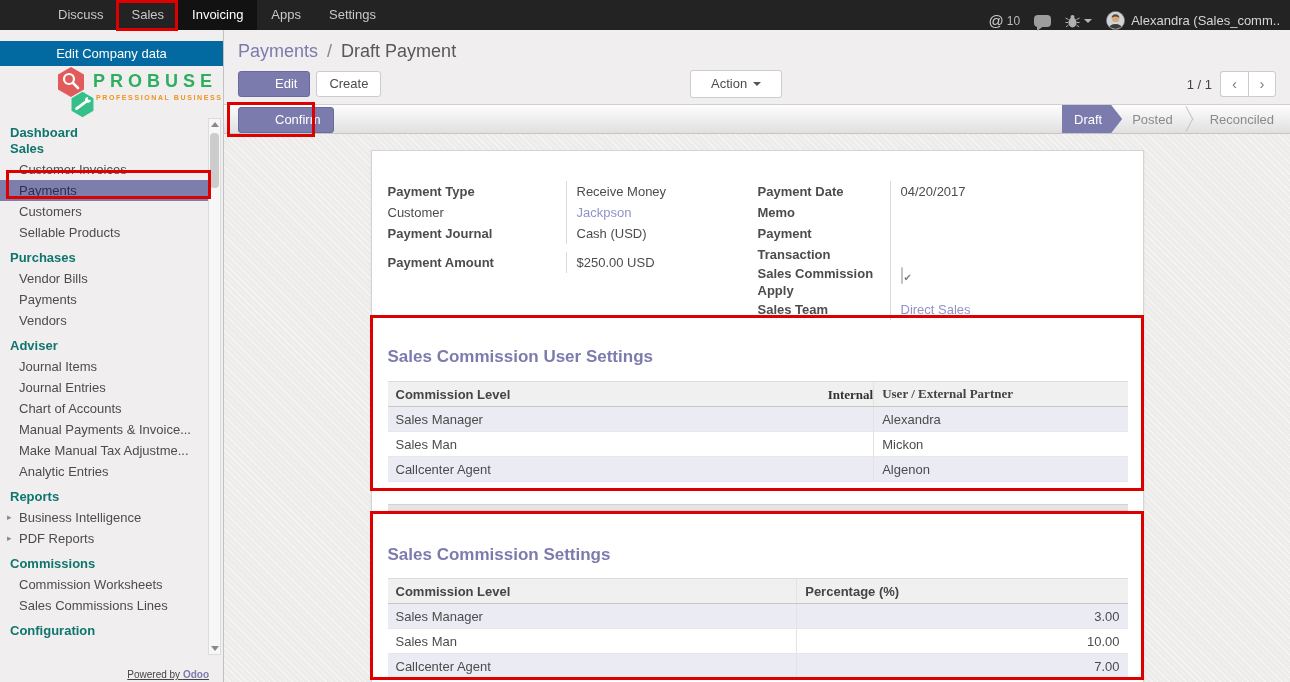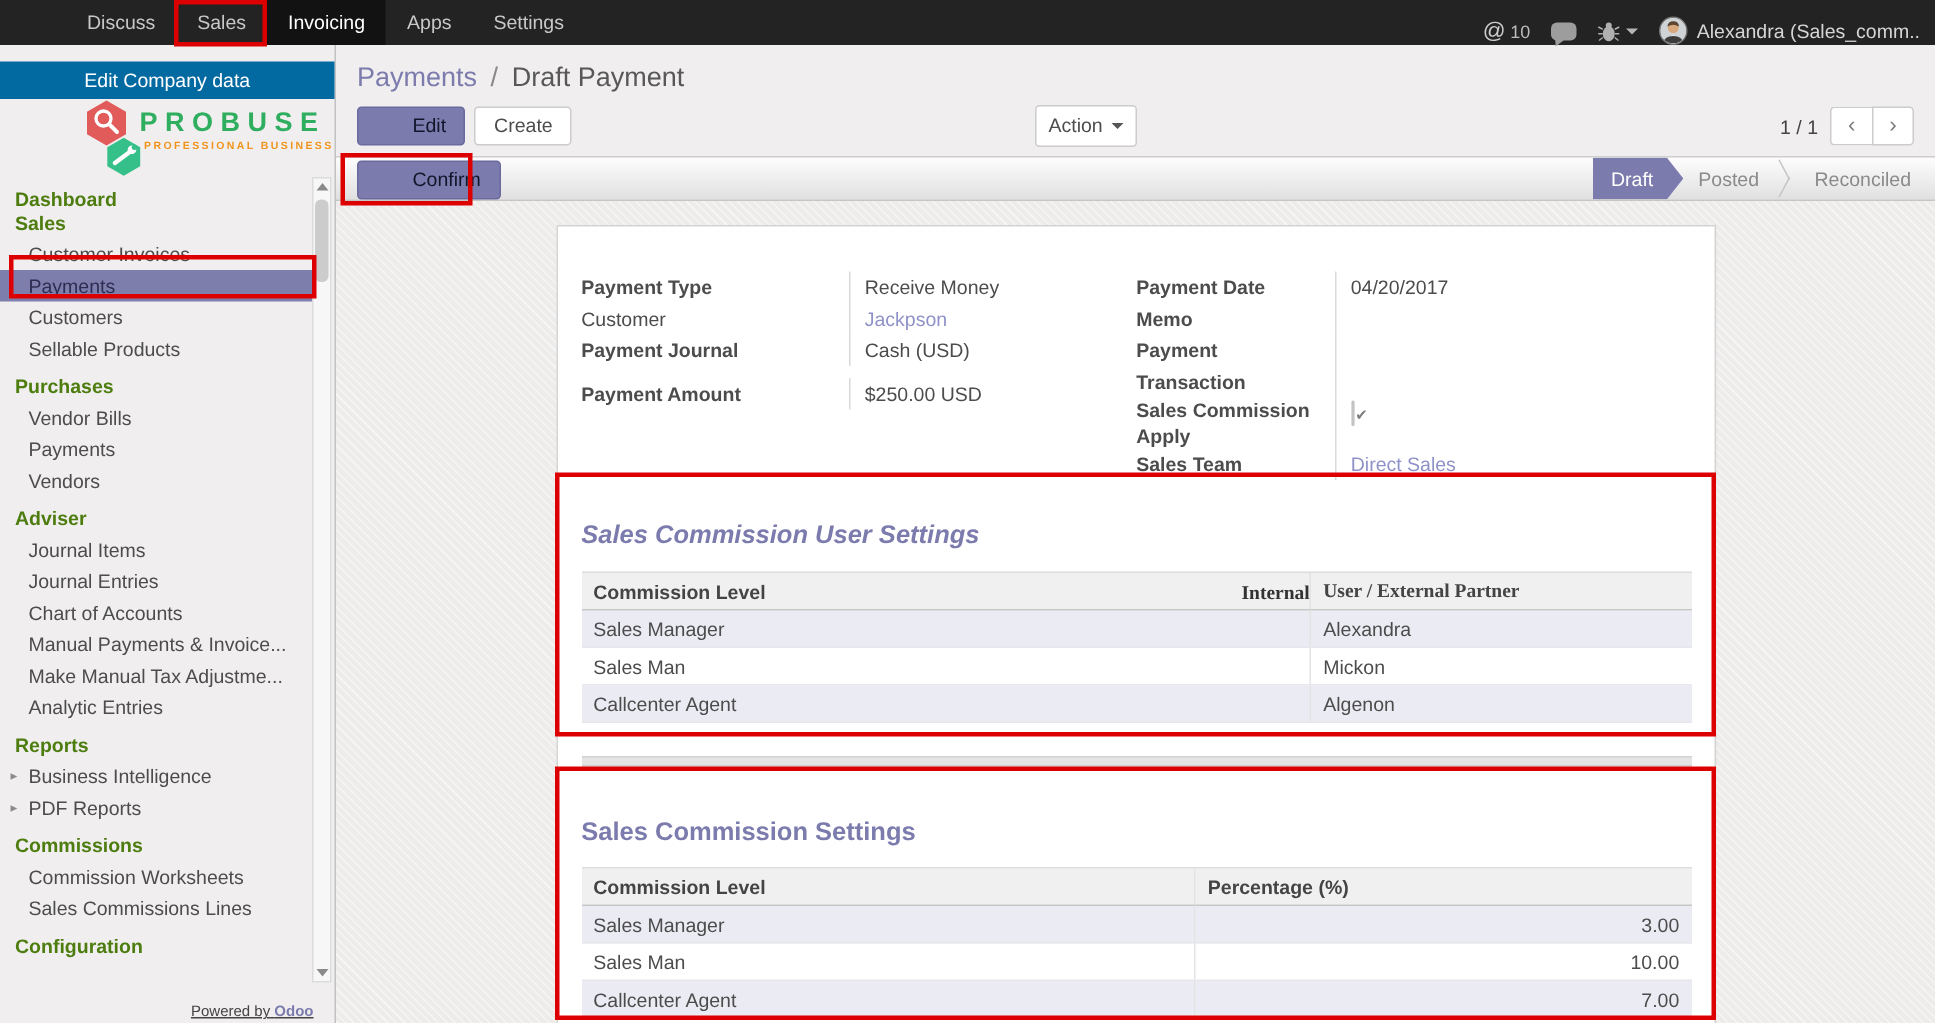--- a/index.html
+++ b/index.html
@@ -26,21 +26,21 @@
   
   .sidebar { position:absolute; top:30px; left:0; width:224px; bottom:0; background:#f0eeee; border-right:1px solid #c2c2c2; z-index:5; }
   .edit-company { margin-top:11px; height:25px; background:#0369a1; color:#ffffff; text-align:center; line-height:25px; font-size:13px; cursor:pointer; }
   .side-logo { position:relative; height:52px; }
   .logo-title { position:absolute; left:93px; top:5px; color:#2fae60; font-weight:bold; font-size:18px; letter-spacing:5px; }
   .logo-sub { position:absolute; left:96px; top:28px; color:#f0941e; font-weight:bold; font-size:7px; letter-spacing:1.6px; }
   .hex { position:absolute; }
   .hex-red { left:55px; top:0px; }
   .hex-green { left:69px; top:25px; }
   .side-menu { margin-top:0; }
-  .s-head { font-weight:bold; color:#4d7c0f; padding:2px 10px; line-height:16px; margin-top:5px; cursor:pointer; }
+  .s-head { font-weight:bold; color:#0f766e; padding:2px 10px; line-height:16px; margin-top:5px; cursor:pointer; }
   .s-head + .s-head { margin-top:-4px; }
   .s-item { color:#4c4c4c; padding:0 10px 0 19px; line-height:21px; height:21px; cursor:pointer; white-space:nowrap; overflow:hidden; position:relative; }
   .s-item.active { background:#7d7eac; color:#2d2d52; width:209px; }
   .s-item .tri { position:absolute; left:7px; top:0; color:#8a8a8a; font-size:9px; line-height:21px; }
   .s-item.has-caret { padding-left:19px; }
   .powered { position:absolute; bottom:2px; left:0; width:209px; text-align:right; font-size:10px; color:#444444;text-decoration:underline; }
   .powered .brand { color:#7c7bad; font-weight:bold; cursor:pointer; }
   
   .sscroll { position:absolute; top:88px; right:2px; width:13px; height:537px; background:#f7f7f7; border:1px solid #dcdcdc; }
   .sscroll .up, .sscroll .down { position:absolute; left:2px; width:0; height:0; border:4px solid transparent; }
@@ -49,24 +49,24 @@
   .sscroll .thumb { position:absolute; top:14px; left:1px; width:9px; height:55px; background:#cccccc; border-radius:4px; }
 
   
   .main { position:absolute; top:30px; left:224px; right:0; bottom:0; background:#f0eeee; }
   .bc-row { height:34px; padding:11px 0 0 14px; font-size:18px; }
   .bc-link { color:#7c7bad; cursor:pointer; }
   .bc-sep { color:#888888; padding:0 4px; }
   .bc-current { color:#585858; }
   .actions-row { position:relative; height:40px; display:flex; align-items:center; padding:0 14px; }
   .btn { display:inline-block; font-size:13px; line-height:24px; padding:0 12px; border-radius:3px; cursor:pointer; }
-  .btn-primary { background:#7c7bad; border:1px solid #6b6a9e; color:#0f172a;padding-left:36px; }
+  .btn-primary { background:#7c7bad; border:1px solid #6b6a9e; color:#ffffff;padding-left:36px; }
   .btn-default { background:#ffffff; border:1px solid #cccccc; color:#4c4c4c; }
   .btn + .btn { margin-left:6px; }
-  .action-dd { position:absolute; left:466px; top:6px; display:flex; align-items:center; gap:6px; background:#ffffff; border:1px solid #cccccc; border-radius:3px; padding:0 8px; line-height:26px; cursor:pointer; }
+  .action-dd { position:absolute; left:466px; top:6px; display:flex; align-items:center; gap:6px; background:#ffffff; border:1px solid #cccccc; border-radius:3px; padding:0 20px; line-height:26px; cursor:pointer; }
   .action-dd .caret-down { border-top-color:#555555; }
   .pager { margin-left:auto; display:flex; align-items:center; gap:8px; }
   .pager-text { color:#444444; }
   .pager-btns { display:flex; }
   .pager-btn { width:28px; height:26px; background:#ffffff; border:1px solid #cccccc; color:#7b7b7b; font-size:15px; text-align:center; line-height:24px; cursor:pointer; }
   .pager-btn.prev { border-radius:3px 0 0 3px; border-right:none; }
   .pager-btn.next { border-radius:0 3px 3px 0; }
 
   
   .control-strip { position:relative; height:30px; background:linear-gradient(#fdfdfd,#e0e0e0); border-top:1px solid #cfcfcf; border-bottom:1px solid #c5c5c5; }
@@ -95,21 +95,21 @@
   .flabel.bold { font-weight:bold; }
   .fvalue { flex:1; border-left:1px solid #d9d9d9; padding-left:10px; line-height:21px; color:#4c4c4c; }
   .frow.gap { margin-top:8px;align-items:flex-end; }
   .flink { color:#8f92c8; cursor:pointer; }
   .checkbox { width:14px; height:14px; margin-top:3px; background:#e9e9e9; border:1px solid #c3c3c3; border-radius:2px; position:relative; cursor:default; }
   .checkbox.checked:after { content:"✔"; position:absolute; left:2px; top:-1px; font-size:10px; color:#7d7d7d; }
 
   
   .section-title { font-size:17px; font-weight:bold; color:#7c7bad; line-height:21px; }
   .sec1 { margin-top:26px; }
-  .sec1 .section-title { margin-bottom:14px;font-style:italic; }
+  .sec1 .section-title { margin-bottom:14px; }
   .sec2 { margin-top:33px; }
   .sec2 .section-title { margin-bottom:13px; }
   table.olist { width:740px; border-collapse:collapse; table-layout:fixed; }
   table.olist th { background:#f0f0f0; border-top:1px solid #dcdcdc; border-bottom:1px solid #c7c7c7; font-weight:bold; color:#444444; text-align:left; height:25px; padding:0 8px; }
   table.olist th + th, table.olist td + td { border-left:1px solid #e3e3e3; }
   table.olist td { height:25px; padding:0 8px; color:#4c4c4c; border-bottom:1px solid #e6e6ec; }
   table.olist tr.odd td { background:#ebebf3; }
   .t1 .c1 { width:65.7%; } .t1 .c2 { width:34.3%; }
   .t2 .c1 { width:55.3%; } .t2 .c2 { width:44.7%; }
   th.serif-head { position:relative; font-family:"Liberation Serif", serif; font-weight:normal; color:#333333; padding-left:2px; }

